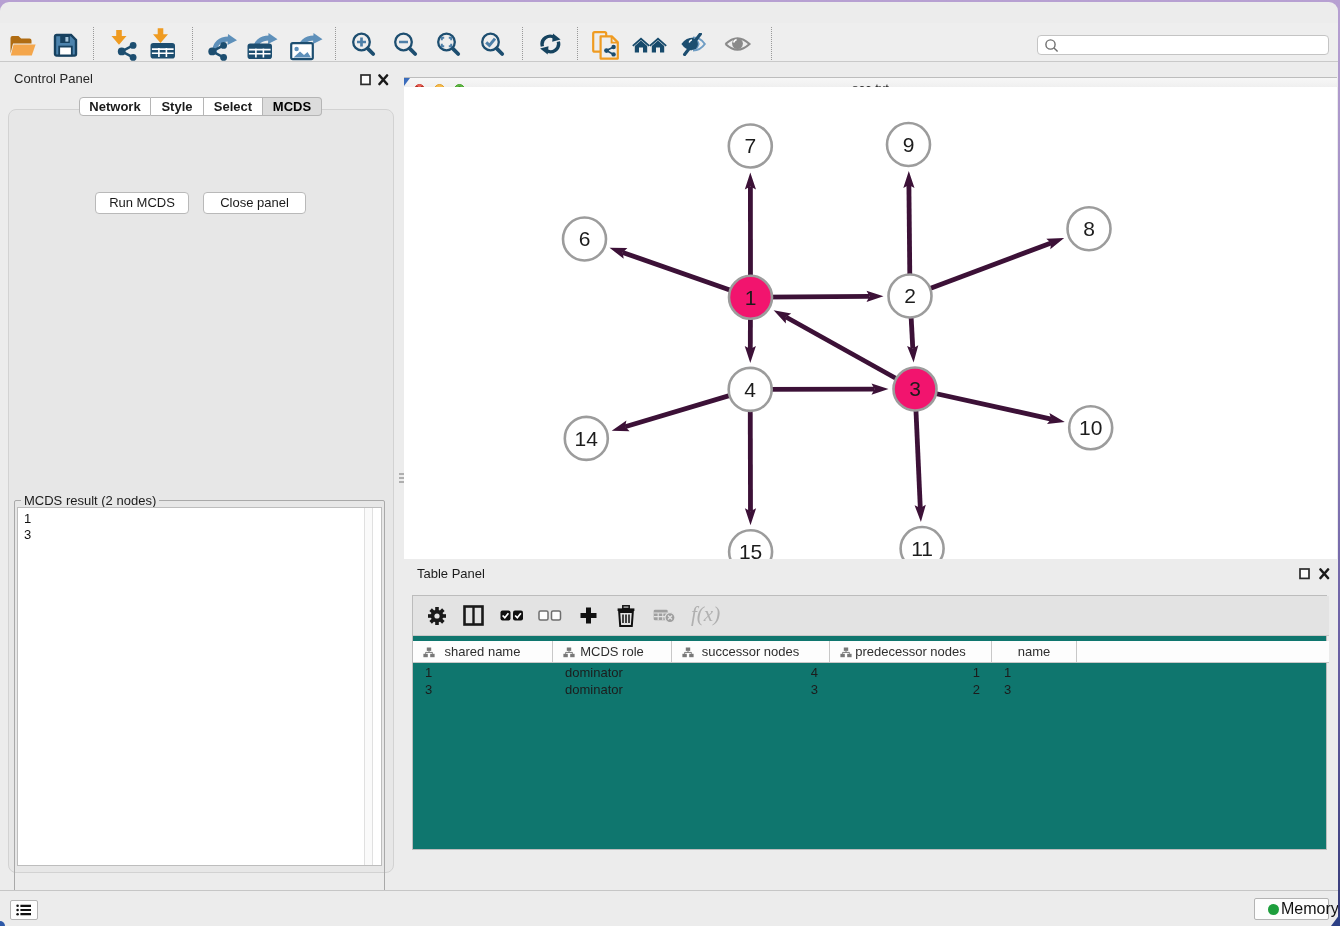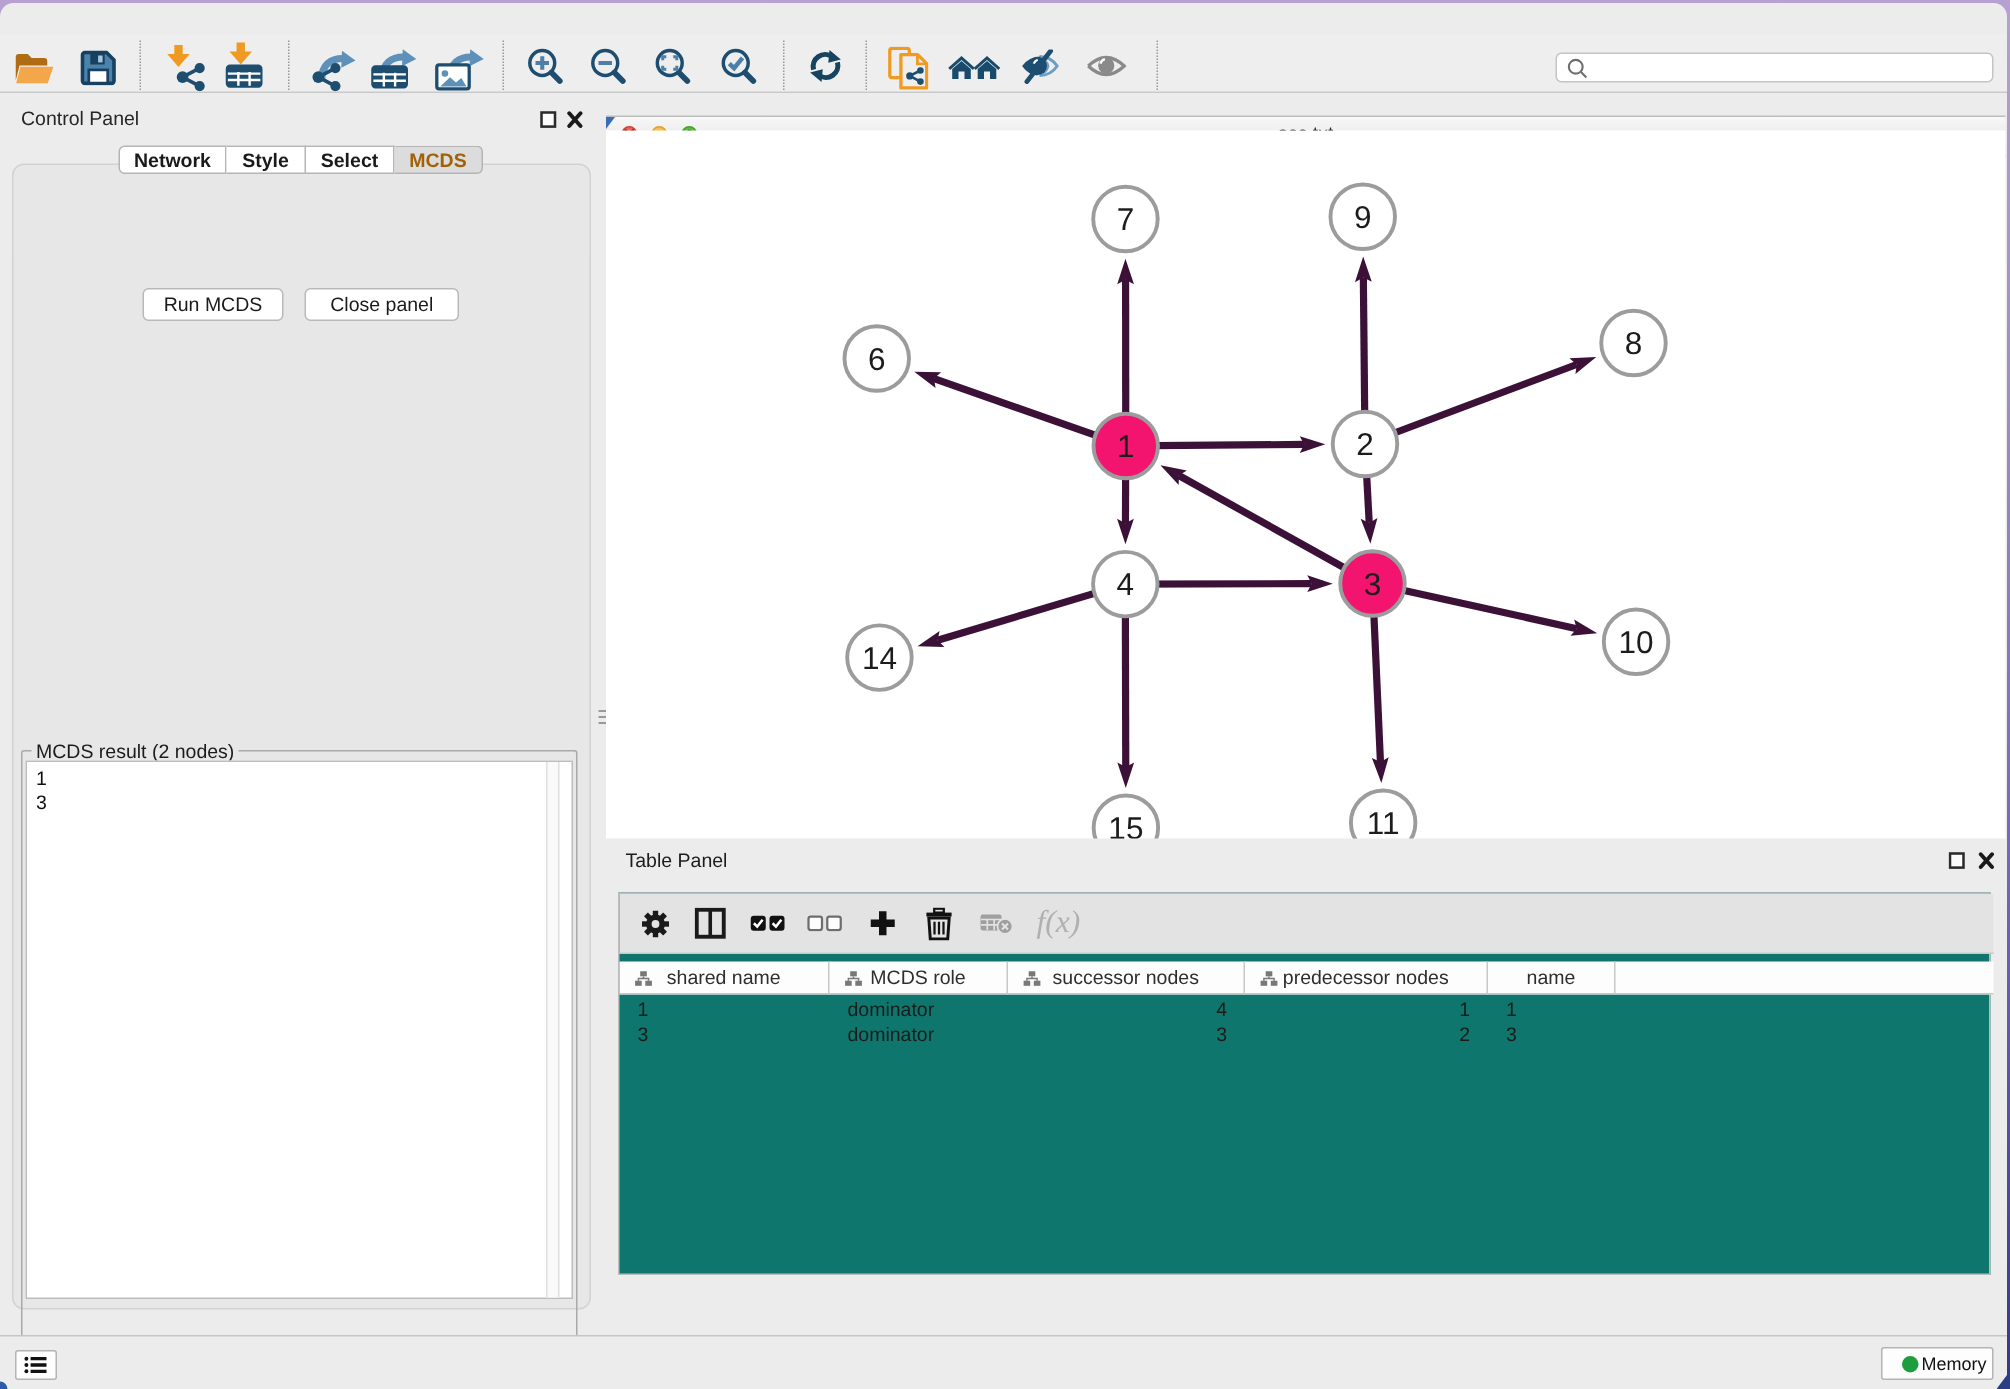--- a/index.html
+++ b/index.html
@@ -13,21 +13,21 @@
 .sep{position:absolute;top:4px;height:33px;width:0;border-left:1px dotted #999}
 .ticon{position:absolute}
 #searchbox{position:absolute;left:1037px;top:11.5px;width:292px;height:20px;background:#fff;border:1px solid #c4c4c4;border-radius:4px}
 #cp{position:absolute;left:0;top:62px;width:402px;height:826px;background:#ececec}
 #cphead{position:absolute;left:14px;top:7px;font-size:13px;color:#262626}
 #cpbigpanel{position:absolute;left:8px;top:45px;width:386px;height:764px;background:#e7e7e7;border:1px solid #d2d2d2;border-radius:8px}
 .tabgrp{position:absolute;display:flex;height:19px;font-size:13px;font-weight:bold}
 .tabgrp .tab{height:19px;line-height:18px;text-align:center;background:#fff;border-top:1px solid #b5b5b5;border-bottom:1px solid #b5b5b5;border-right:1px solid #b5b5b5;color:#1a1a1a;padding:0}
 .tabgrp .tab.first{border-left:1px solid #b5b5b5;border-radius:4px 0 0 4px}
 .tabgrp .tab.last{border-radius:0 4px 4px 0}
-.tabgrp .tab.sel{background:#dcdcdc;color:#a16207}
+.tabgrp .tab.sel{background:#dcdcdc;color:#000000}
 #optlabel{position:absolute;left:0;top:74px;width:402px;text-align:center;font-size:13px;color:#1c1c1c}
 #combo{position:absolute;left:44px;top:96px;width:312px;height:23px;background:#fff;border:1px solid #b9b9b9;border-radius:4px;font-size:13px;color:#1a1a1a;line-height:21px;padding-left:11px}
 .btn{position:absolute;height:22px;background:#fff;border:1px solid #b9b9b9;border-radius:4px;font-size:13px;color:#1a1a1a;text-align:center;line-height:20px}
 #grpbox{position:absolute;left:14px;top:436px;width:371px;height:419px;border:1px solid #a9a9a9;border-radius:2px}
 #grptitle{position:absolute;left:6px;top:-8px;background:#e7e7e7;padding:0 3px;font-size:13px;color:#1b1b1b}
 #grplist{position:absolute;left:2px;top:6px;width:365px;height:359px;background:#fff;border:1px solid #bdbdbd;font-size:13px;color:#111}
 #grplist .li{padding-left:6px;height:16px;line-height:16px}
 #vsb{position:absolute;right:8px;top:0;width:9px;height:357px;background:#fafafa;border-left:1px solid #e0e0e0;border-right:1px solid #e0e0e0}
 #netwin{position:absolute;left:404px;top:63px;width:933px;height:525px}
 #nettb{position:absolute;left:0;top:12px;width:933px;height:28px;background:linear-gradient(#f7f7f7,#ebebeb 55%,#d3d3d3);border-top:1px solid #bdbdbd;border-bottom:1px solid #a6a6a6}
@@ -39,21 +39,21 @@
 #tpinner{position:absolute;left:8px;top:36px;width:915px;height:255px;background:#0f766e;border:1px solid #bcbcbc}
 #tptools{position:absolute;left:0;top:0;width:916px;height:40px;background:#e3e3e3;border-bottom:1px solid #c9c9c9}
 #thead{position:absolute;left:0;top:45px;width:916px;height:22px;background:#fdfdfd;border-bottom:1px solid #c8c8c8;font-size:13px;color:#2e2e2e}
 .hc{position:absolute;top:0;height:22px;border-right:1px solid #c8c8c8}
 .hc span{display:block;text-align:center;line-height:21px}
 .hicon{position:absolute;left:10px;top:6px}
 .trow{position:absolute;font-size:13px;color:#1c1c1c;height:17px;line-height:17px}
 .cell{position:absolute;top:0;height:17px}
 #statusbar{position:absolute;left:0;top:888px;width:1338px;height:36px;background:#ececec;border-top:1px solid #c6c6c6}
 #listbtn{position:absolute;left:10px;top:9px;width:28px;height:20px;background:#fdfdfd;border:1px solid #b4b4b4;border-radius:2px}
-#membtn{position:absolute;left:1254px;top:7px;width:75px;height:22px;background:#fdfdfd;border:1px solid #b4b4b4;border-radius:2px;font-size:12px;color:#111;line-height:20px;text-align:left;padding-left:26px}
+#membtn{position:absolute;left:1254px;top:7px;width:75px;height:22px;background:#fdfdfd;border:1px solid #b4b4b4;border-radius:2px;font-size:16px;color:#111;line-height:20px;text-align:left;padding-left:26px}
 #memdot{position:absolute;left:13px;top:5px;width:11px;height:11px;border-radius:50%;background:#1d9e3c}
 </style></head><body>
 <div id="win">
  <div id="toolbar">
 
 <svg class="ticon" style="left:9px;top:10.5px" width="27" height="22" viewBox="0 0 27 22">
         <path d="M1.5 4 a2 2 0 0 1 2-2 h6 l2.6 2.6 h8.4 a2 2 0 0 1 2 2 v3 H4 l-2.5 10 Z" fill="#b06c12"></path>
         <path d="M4.6 10.5 H26.6 L22.8 21.5 H1.8 Z" fill="#f4a64b"></path>
       </svg>
 <svg class="ticon" style="left:53px;top:9.5px" width="25" height="24" viewBox="0 0 25 24">

